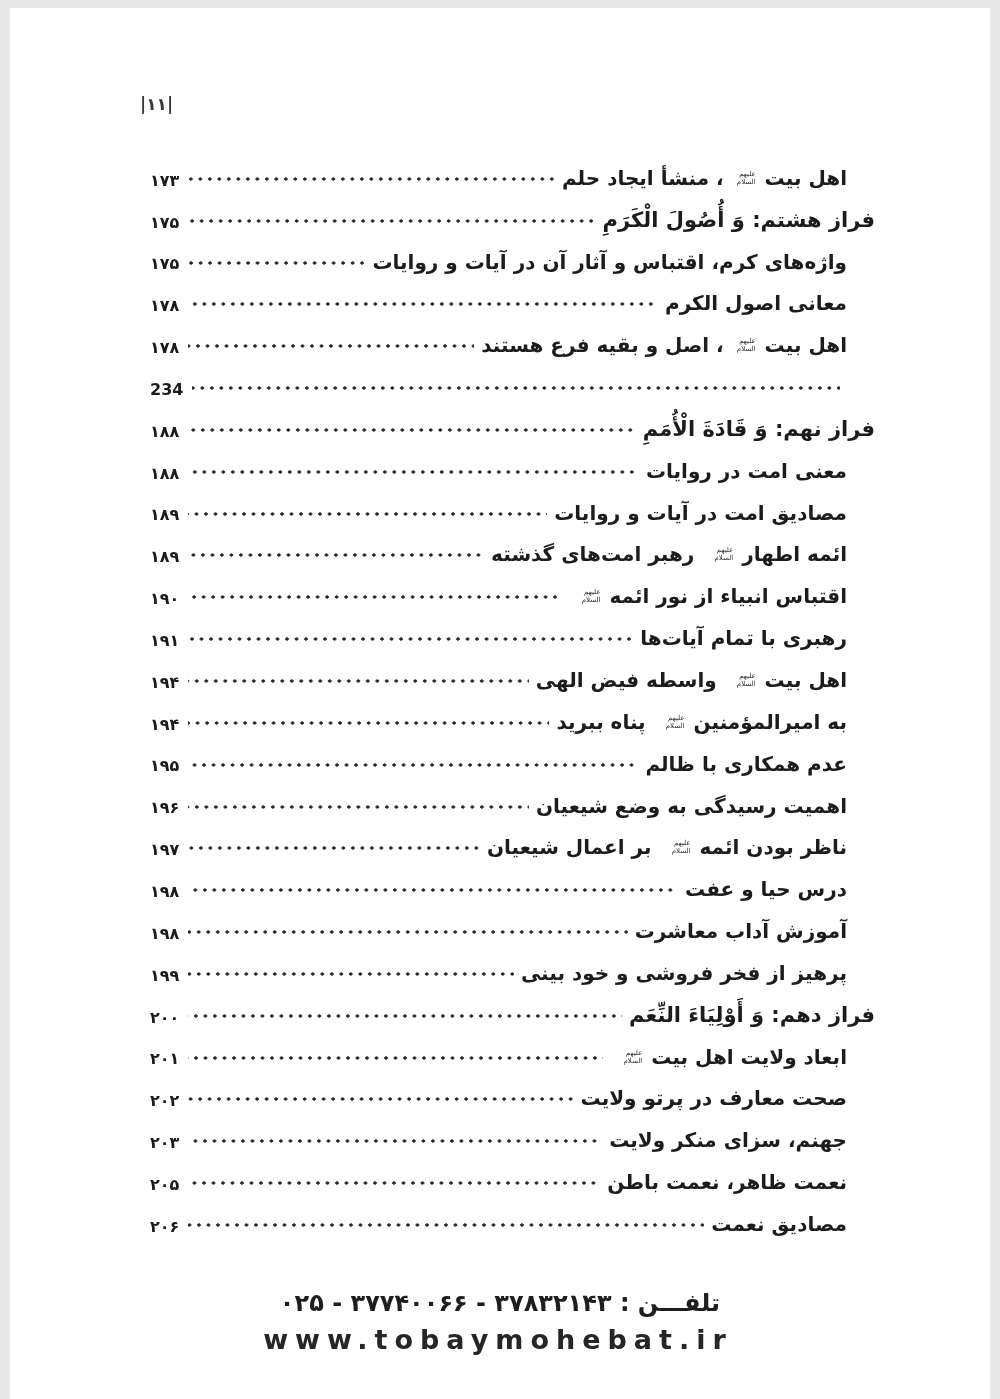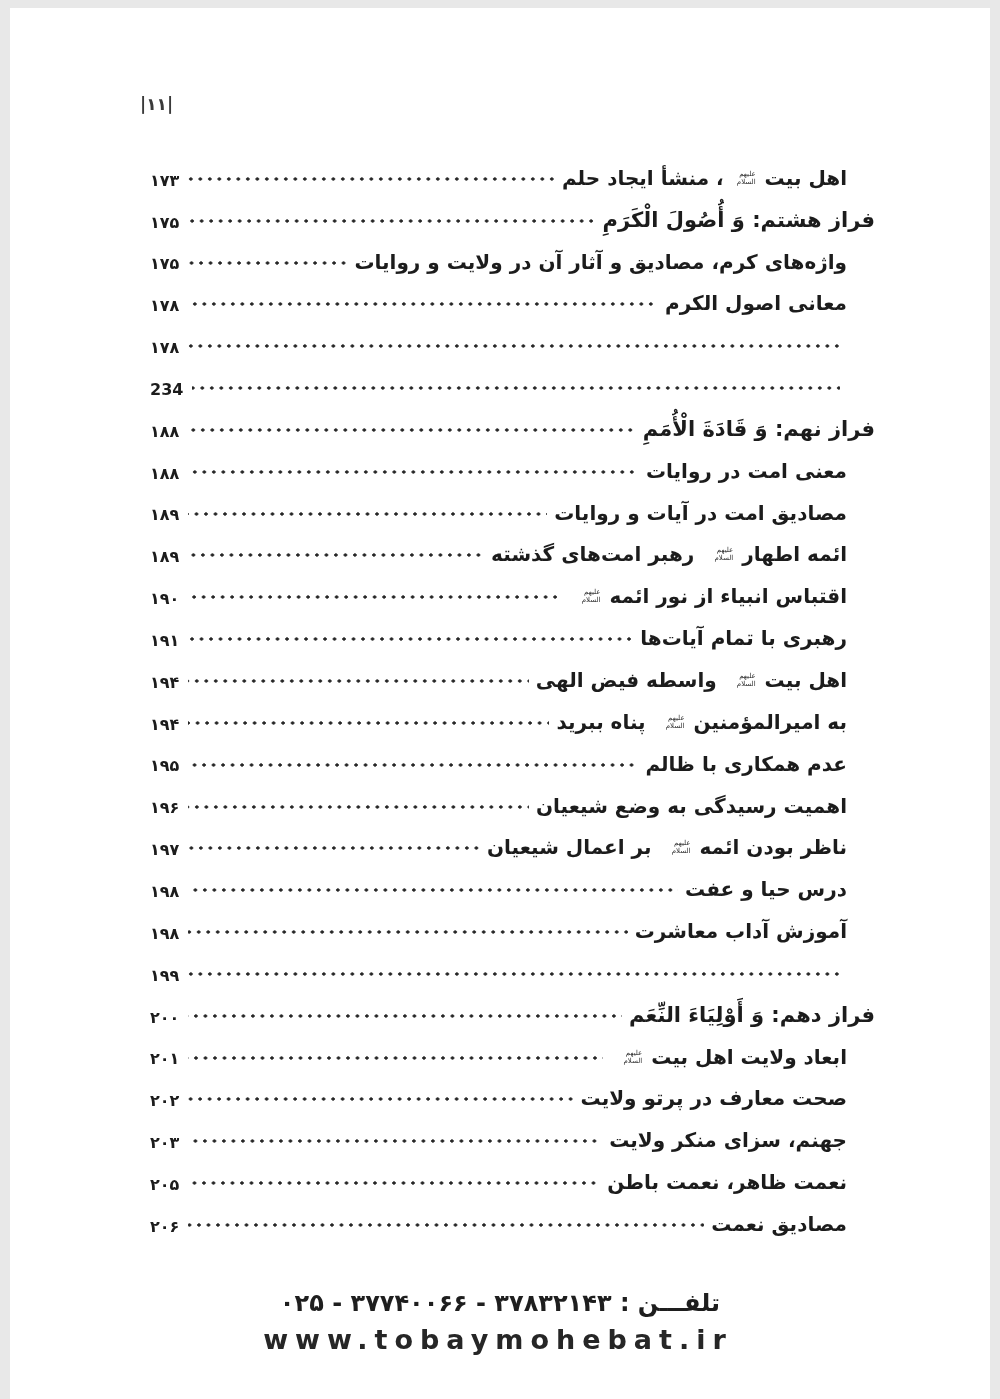--- a/index.html
+++ b/index.html
@@ -76,30 +76,31 @@
         <span class="t-title">اهل بیت <span class="honorific">علیهم السلام</span>، منشأ ایجاد حلم </span>
         <span class="dots"></span>
         <span class="t-page">۱۷۳</span>
       </div>
       <div class="toc-row header">
         <span class="t-title">فراز هشتم: وَ أُصُولَ الْکَرَمِ </span>
         <span class="dots"></span>
         <span class="t-page">۱۷۵</span>
       </div>
       <div class="toc-row sub">
-        <span class="t-title">واژه‌های کرم، مصادیق و آثار آن در ولایت و روایات </span>
+        <span class="t-title">واژه‌های کرم، اقتباس و آثار آن در آیات و روایات </span>
         <span class="dots"></span>
         <span class="t-page">۱۷۵</span>
       </div>
       <div class="toc-row sub">
         <span class="t-title">معانی اصول الکرم </span>
         <span class="dots"></span>
         <span class="t-page">۱۷۸</span>
       </div>
       <div class="toc-row sub">
+        <span class="t-title">اهل بیت <span class="honorific">علیهم السلام</span>، اصل و بقیه فرع هستند </span>
         <span class="dots"></span>
         <span class="t-page">۱۷۸</span>
       </div>
       <div class="toc-row sub">
         <span class="dots"></span>
         <span class="t-page">234</span>
       </div>
       <div class="toc-row header">
         <span class="t-title">فراز نهم: وَ قَادَةَ الْأُمَمِ </span>
         <span class="dots"></span>
@@ -159,20 +160,21 @@
         <span class="t-title">درس حیا و عفت </span>
         <span class="dots"></span>
         <span class="t-page">۱۹۸</span>
       </div>
       <div class="toc-row sub">
         <span class="t-title">آموزش آداب معاشرت </span>
         <span class="dots"></span>
         <span class="t-page">۱۹۸</span>
       </div>
       <div class="toc-row sub">
+        <span class="t-title">پرهیز از فخر فروشی و خود بینی </span>
         <span class="dots"></span>
         <span class="t-page">۱۹۹</span>
       </div>
       <div class="toc-row header">
         <span class="t-title">فراز دهم: وَ أَوْلِیَاءَ النِّعَم </span>
         <span class="dots"></span>
         <span class="t-page">۲۰۰</span>
       </div>
       <div class="toc-row sub">
         <span class="t-title">ابعاد ولایت اهل بیت <span class="honorific">علیهم السلام</span></span>

